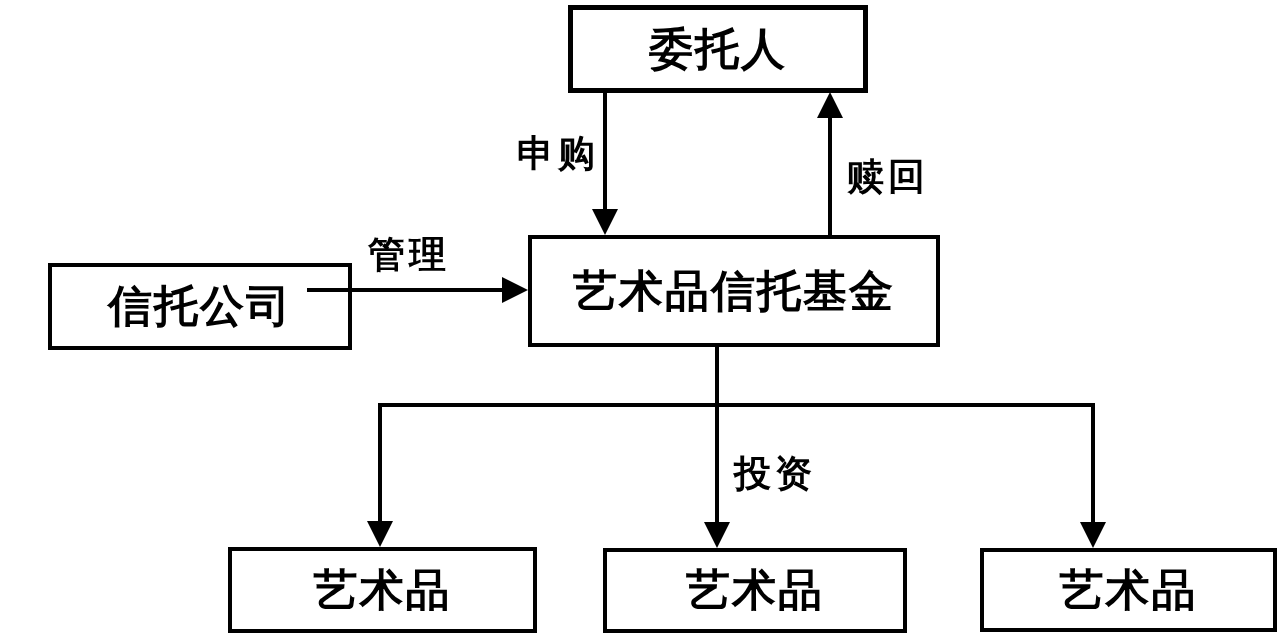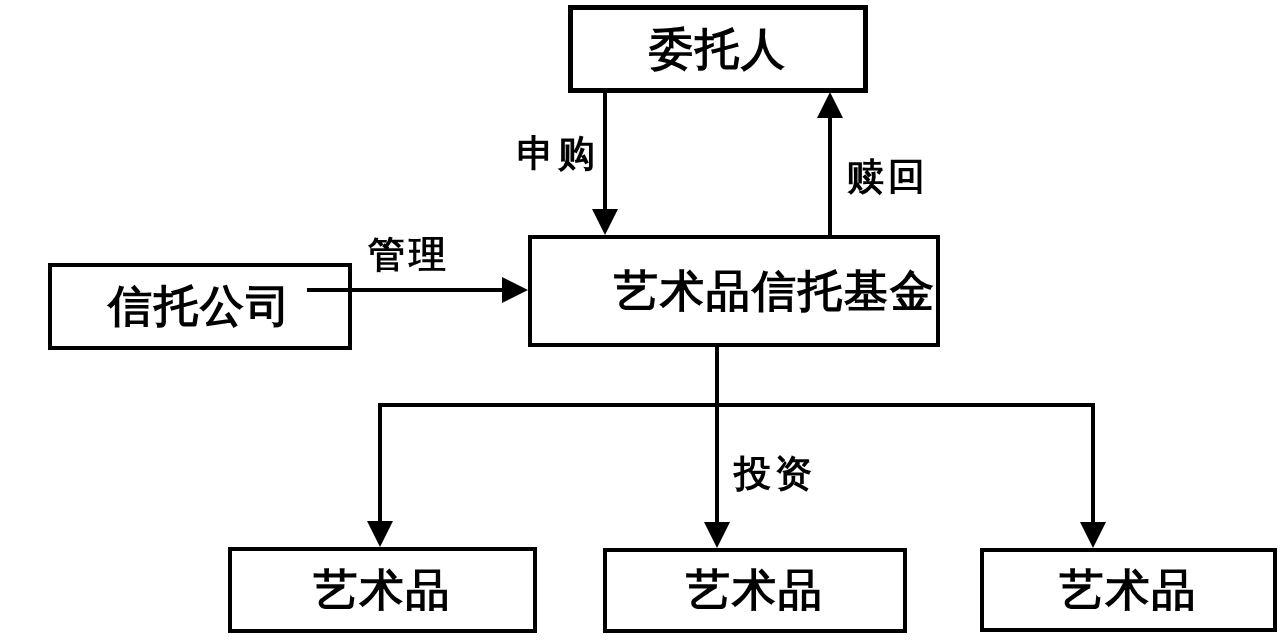--- a/index.html
+++ b/index.html
@@ -26,21 +26,21 @@
     background: var(--bg-color);
     display: flex;
     align-items: center;
     justify-content: center;
     font-size: 44px;
     letter-spacing: 2px;
     text-align: center;
   }
   .node--principal { left: 568px; top: 5px;   width: 300px; height: 88px; border-width: 5px; }
   .node--trust     { left: 3px;   top: 263px; width: 304px; height: 87px; margin-left: 45px; }
-  .node--fund      { left: 528px; top: 235px; width: 412px; height: 112px; justify-content: flex-end; }
+  .node--fund      { left: 528px; top: 235px; width: 412px; height: 112px; }
   .node--art1      { left: 228px; top: 547px; width: 309px; height: 86px; }
   .node--art2      { left: 603px; top: 548px; width: 304px; height: 85px; }
   .node--art3      { left: 980px; top: 548px; width: 297px; height: 84px; }
 
   .line {
     position: absolute;
     background: var(--line-color);
   }
   
   .line--subscribe { left: 603px; top: 92px;  width: 4px; height: 119px; }

